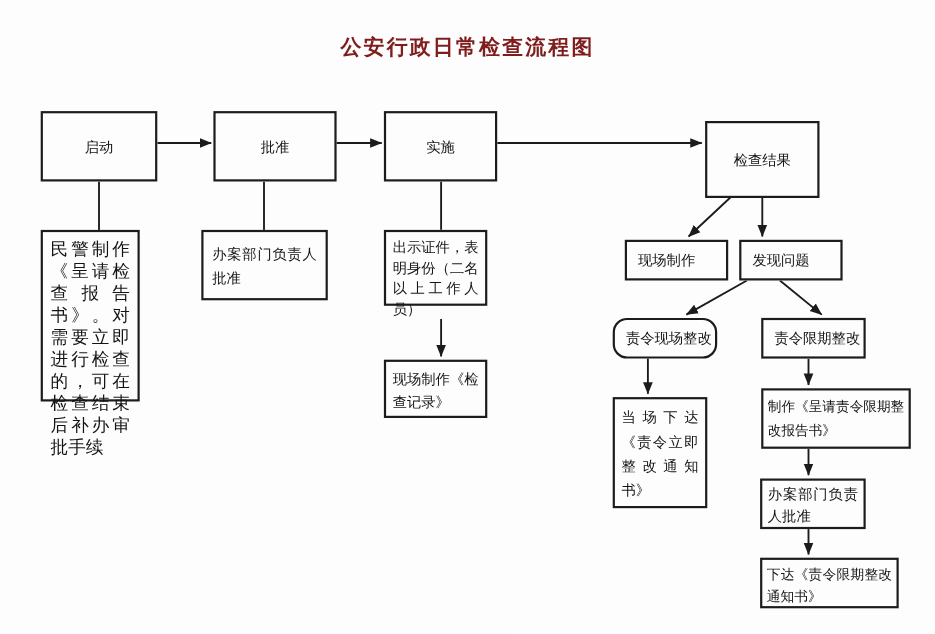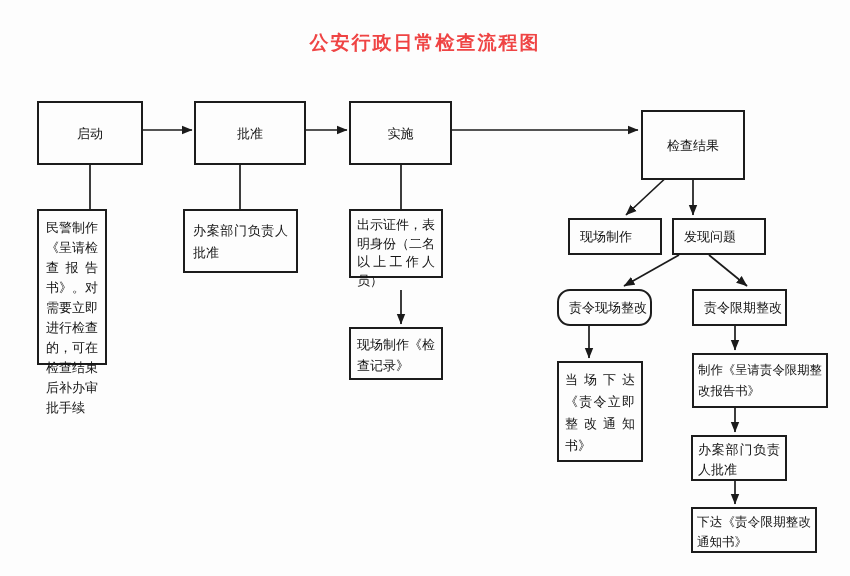--- a/index.html
+++ b/index.html
@@ -2,40 +2,40 @@
 <html><head>
 <meta charset="utf-8">
 <style>
   html,body{margin:0;padding:0;background:#ffffff;}
   .canvas{
     position:relative;width:850px;height:576px;background:#fdfdfd;overflow:hidden;
     font-family:"Liberation Serif","DejaVu Serif",serif;color:#141414;
   }
   .title{
     position:absolute;left:0;right:0;top:30px;text-align:center;
-    font-size:19px;font-weight:bold;letter-spacing:2px;color:#ef4444;
+    font-size:19px;font-weight:bold;letter-spacing:2px;color:#7f1d1d;
   }
   svg.wires{position:absolute;left:0;top:0;width:850px;height:576px;}
   svg.wires line{stroke:#1b1b1b;stroke-width:1.7;}
   .node{
     position:absolute;box-sizing:border-box;border:2px solid #1c1c1c;background:#fdfdfd;
     font-size:13px;line-height:21px;color:#141414;
   }
   .center{display:flex;align-items:center;justify-content:center;text-align:center;}
   .vcenter-left{display:flex;align-items:center;padding-left:10px;}
   .note{
     text-align:justify;text-justify:inter-character;word-break:break-all;
     line-break:strict;
   }
   
   .n-start           {left:37px; top:101px;width:106px;height:64px;}
   .n-approve         {left:194px;top:101px;width:112px;height:64px;}
   .n-implement       {left:349px;top:101px;width:103px;height:64px;}
   .n-result          {left:641px;top:110px;width:104px;height:70px;}
-  .n-start-note      {left:37px; top:209px;width:70px; height:156px;padding:7px 7px;font-size:13px;line-height:20px;}
+  .n-start-note      {left:37px; top:209px;width:90px; height:156px;padding:7px 7px;font-size:16px;line-height:20px;}
   .n-approve-note    {left:183px;top:209px;width:115px;height:64px; padding:9px 8px;line-height:22px;}
   .n-implement-note  {left:349px;top:209px;width:94px; height:69px; padding:5px 6px;line-height:18.5px;}
   .n-record          {left:349px;top:327px;width:94px; height:53px; padding:5px 6px;line-height:21px;}
   .n-no-problem      {left:568px;top:218px;width:94px; height:37px;}
   .n-problem         {left:672px;top:218px;width:94px; height:37px;}
   .n-onsite          {left:557px;top:289px;width:95px; height:37px;border-radius:13px;}
   .n-deadline        {left:692px;top:289px;width:95px; height:37px;}
   .n-onsite-notice   {left:557px;top:361px;width:86px; height:101px;padding:6px 6px;line-height:22px;}
   .n-deadline-report {left:692px;top:353px;width:136px;height:55px; padding:5px 4px;font-size:12.4px;line-height:21px;}
   .n-deadline-approve{left:691px;top:435px;width:96px; height:46px; padding:3px 5px;line-height:20px;}

